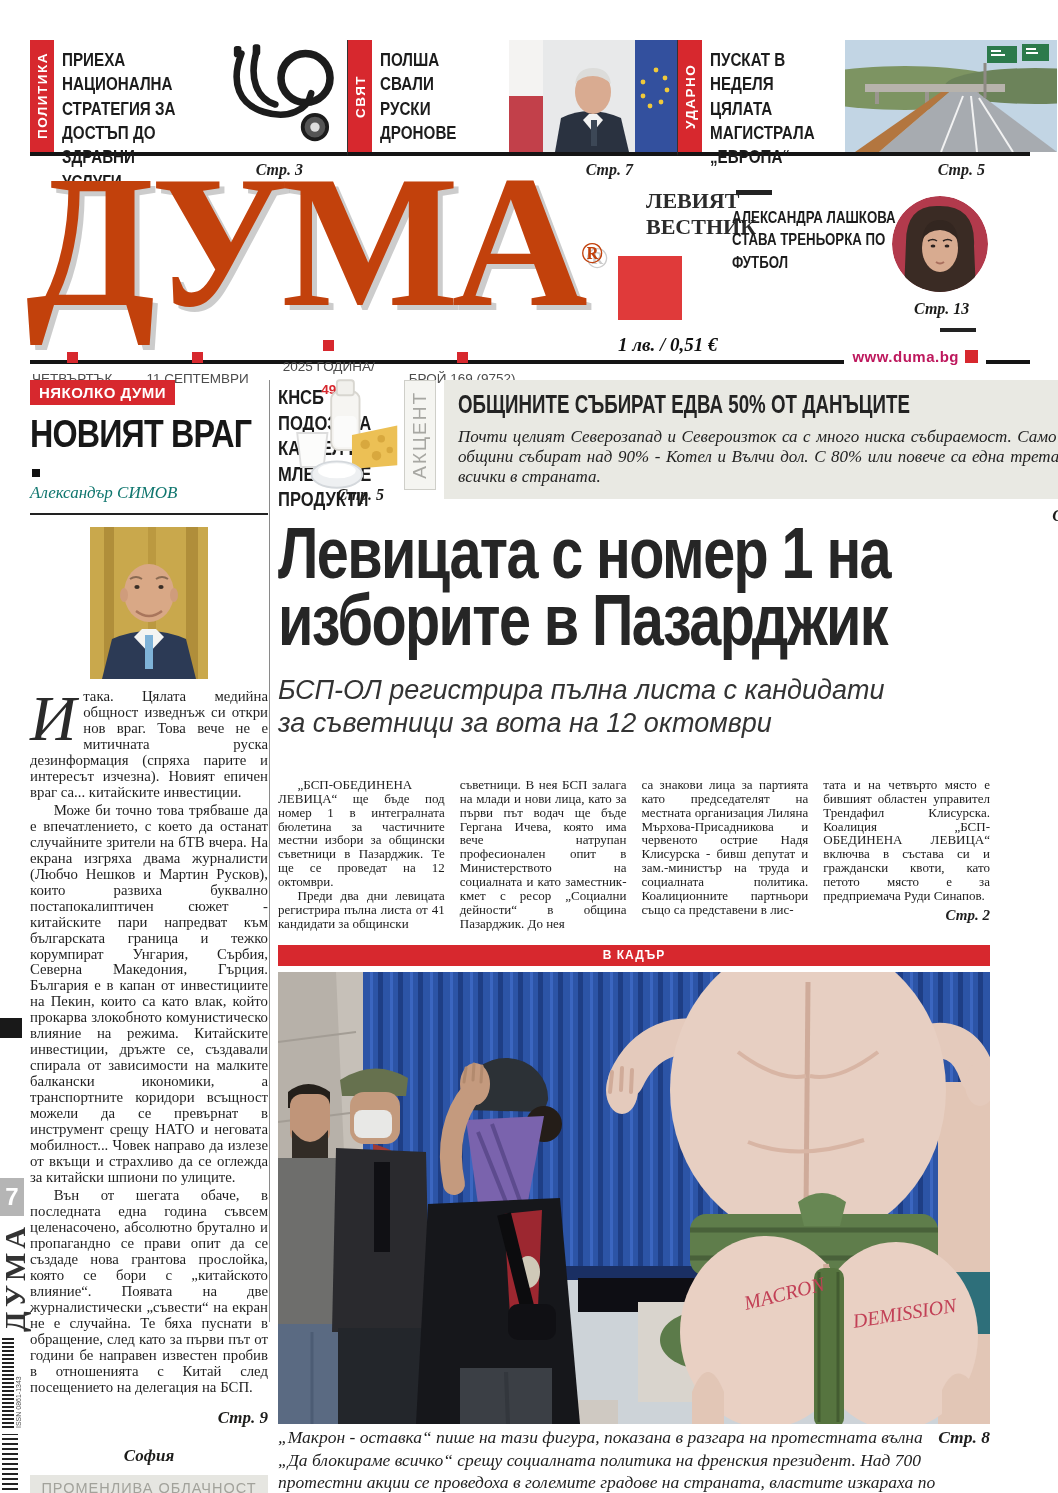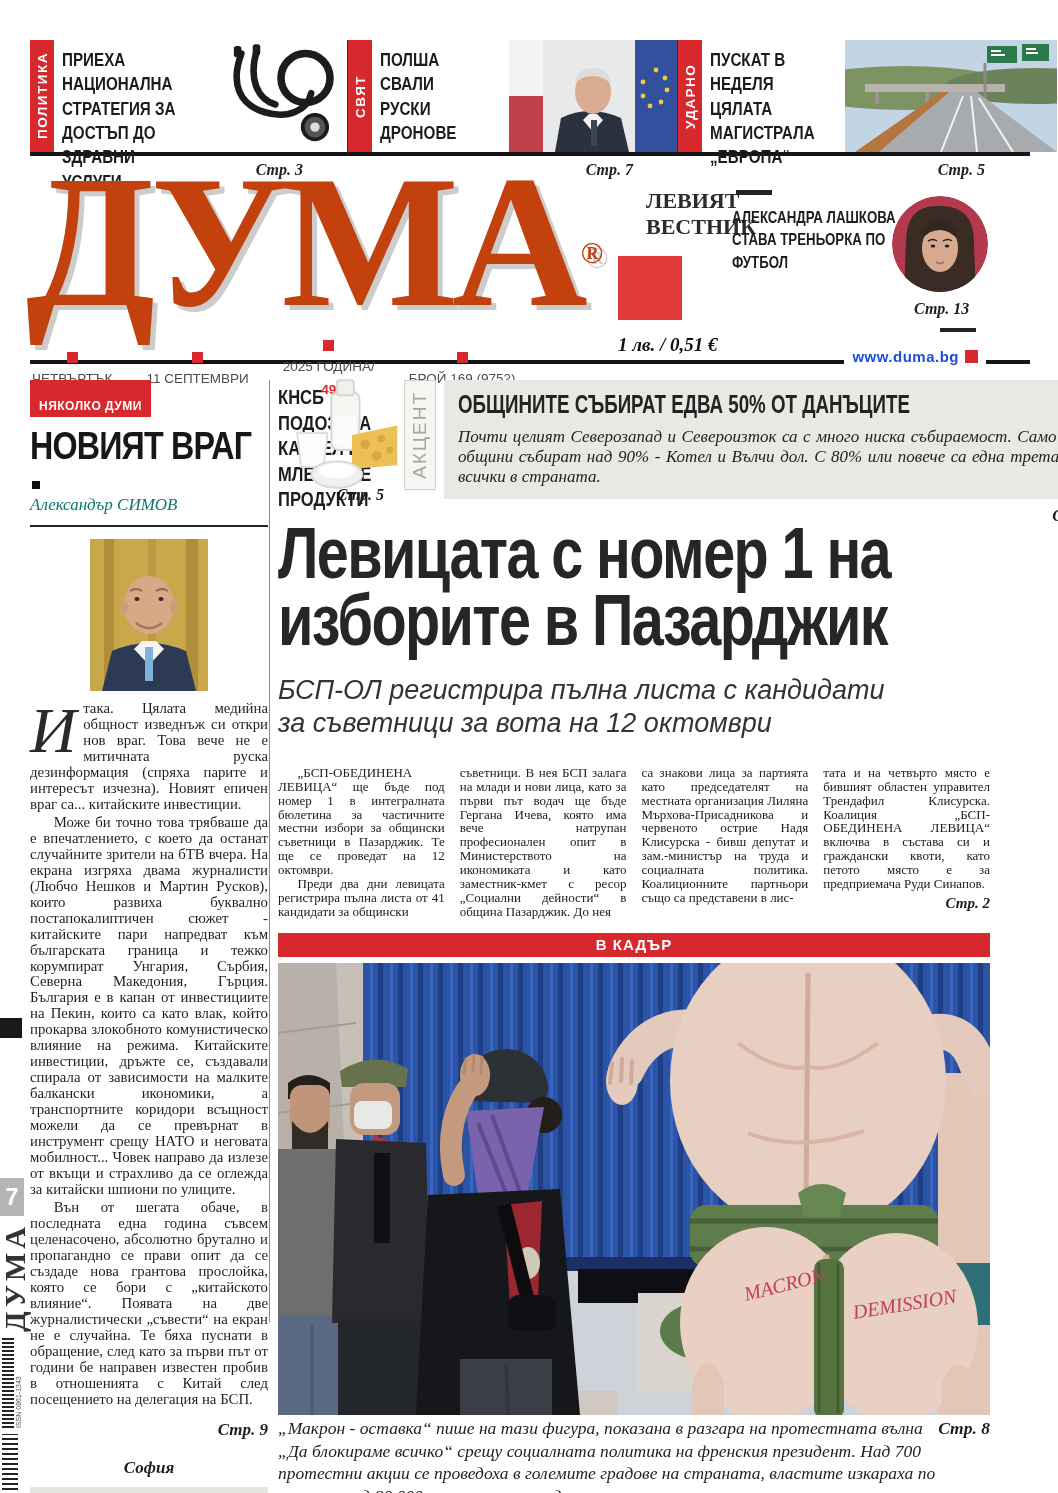--- a/index.html
+++ b/index.html
@@ -33,27 +33,27 @@
   .promo-photo{position:absolute;left:862px;top:14px;width:96px;height:96px;border-radius:50%;overflow:hidden;}
   .promo-page{position:absolute;left:884px;top:118px;font:bold italic 16px "Liberation Serif",serif;}
   .promo-dash2{position:absolute;left:910px;top:146px;width:36px;height:4px;background:#222;}
   .dateline{position:absolute;left:2px;top:158px;display:flex;gap:34px;align-items:center;
         font-size:13.5px;color:#4c4c4c;}
   .dl-item{display:flex;align-items:center;gap:8px;flex-direction:column;}
   .sq{width:11px;height:11px;background:#d7282e;display:inline-block;flex:none;}
   .red{color:#d7282e;font-weight:bold;}
   .price{position:absolute;left:588px;top:152px;font:bold italic 19px "Liberation Serif",serif;color:#111;}
   .site{position:absolute;right:44px;top:166px;background:#fff;padding:0 8px;display:flex;align-items:center;gap:6px;
-        font-weight:bold;font-size:15px;letter-spacing:.5px;color:#1d4ed8;z-index:3;}
+        font-weight:bold;font-size:15px;letter-spacing:.5px;color:#be185d;z-index:3;}
   .site .sq{width:13px;height:13px;}
   
   .left-col{position:absolute;left:30px;top:380px;width:238px;}
   .vrule{position:absolute;left:269px;top:380px;width:1px;height:942px;background:#8a8a8a;}
-  .kicker{display:inline-block;background:#d7282e;color:#fff;font-weight:bold;font-size:12px;
-        letter-spacing:.5px;padding:19px 9px 4px;}
+  .kicker{display:inline-block;background:#d7282e;color:#fff;font-weight:bold;font-size:15px;
+        letter-spacing:.5px;padding:4px 9px 4px;}
   .op-title{margin-top:10px;font-weight:bold;font-size:38px;letter-spacing:-1px;line-height:1;
         transform:scaleX(.85);transform-origin:left center;white-space:nowrap;color:#171717;}
   .op-bullet{width:8px;height:8px;background:#111;margin:16px 0 6px 2px;}
   .op-author{font:italic 17px "Liberation Serif",serif;color:#0f766e;}
   .op-rule{height:2px;background:#222;margin:10px 0 0;}
   .sim-photo{width:118px;height:152px;margin:12px auto 10px;display:block;}
   .op-body{font:14.8px/1.08 "Liberation Serif",serif;text-align:justify;color:#1f1f1f;}
   .op-body p{margin:0 0 2px;text-indent:1.6em;}
   .op-body p.first{text-indent:0;}
   .dropcap{float:left;font:italic 64px/0.74 "Liberation Serif",serif;padding:6px 7px 0 0;color:#2a2a2a;}
@@ -78,27 +78,27 @@
   .akcent{flex:1;}
   .akcent-box{background:#e9e9e3;padding:9px 14px 12px;}
   .akcent-title{font-weight:bold;font-size:26px;white-space:nowrap;transform:scaleX(.72);
         transform-origin:left top;color:#232323;}
   .akcent-text{font:italic 17px/1.18 "Liberation Serif",serif;color:#222;margin-top:7px;text-align:justify;}
   .akcent-page{text-align:right;font:bold italic 16px "Liberation Serif",serif;margin-top:8px;}
   .headline{margin-top:8px;}
   .hl-line{font-weight:bold;font-size:72px;line-height:.93;letter-spacing:-2px;white-space:nowrap;
         transform:scaleX(.8);transform-origin:left center;color:#262626;}
   .deck{margin-top:20px;font-size:27px;line-height:1.22;color:#333;font-style:italic;}
-  .cols{display:flex;gap:15px;margin-top:26px;}
+  .cols{display:flex;gap:15px;margin-top:38px;}
   .col{flex:1;font:13px/1.07 "Liberation Serif",serif;text-align:justify;color:#202020;}
   .col p{margin:0;text-indent:1.5em;}
   .col p.cont{text-indent:0;}
   .col-page{text-align:right;font:bold italic 15px "Liberation Serif",serif;margin-top:4px;}
   .kadr{margin-top:14px;background:#d7282e;color:#fff;text-align:center;font-weight:bold;
-        font-size:15px;letter-spacing:1px;padding:3px 0 4px;}
+        font-size:12px;letter-spacing:1px;padding:3px 0 4px;}
   .photo{margin-top:6px;display:block;width:712px;height:452px;}
   .credit{text-align:right;color:#b7b4b0;font-size:11px;letter-spacing:.5px;margin-top:4px;}
   .caption{font:italic 17.5px/1.3 "Liberation Serif",serif;color:#1e1e1e;margin-top:2px;}
   .caption .cap-page{float:right;font-weight:bold;margin-left:14px;}
   
   .spine-block{position:absolute;left:0;top:1018px;width:22px;height:20px;background:#191919;}
   .spine-tab{position:absolute;left:0;top:1178px;width:24px;height:38px;background:#b5b5b5;color:#fff;
         font-size:24px;font-weight:bold;text-align:center;line-height:38px;}
   .spine-logo{position:absolute;left:-2px;top:1224px;height:108px;writing-mode:vertical-rl;transform:rotate(180deg);
         font:bold 30px "Liberation Serif",serif;letter-spacing:4px;color:#333;}
@@ -333,21 +333,21 @@
       <div>БСП-ОЛ регистрира пълна листа с кандидати</div>
       <div>за съветници за вота на 12 октомври</div>
     </div>
 
     <div class="cols">
       <div class="col">
         <p>„БСП-ОБЕДИНЕНА ЛЕВИЦА“ ще бъде под номер 1 в интегралната бюлетина за частичните местни избори за общински съветници в Пазарджик. Те ще се проведат на 12 октомври.</p>
         <p>Преди два дни левицата регистрира пълна листа от 41 кандидати за общински</p>
       </div>
       <div class="col">
-        <p class="cont">съветници. В нея БСП залага на млади и нови лица, като за първи път водач ще бъде Гергана Ичева, която има вече натрупан професионален опит в Министерството на икономиката и като заместник-кмет с ресор „Социални дейности“ в община Пазарджик. До нея</p>
+        <p class="cont">съветници. В нея БСП залага на млади и нови лица, като за първи път водач ще бъде Гергана Ичева, която има вече натрупан професионален опит в Министерството на социалната и като заместник-кмет с ресор „Социални дейности“ в община Пазарджик. До нея</p>
       </div>
       <div class="col">
         <p class="cont">са знакови лица за партията като председателят на местната организация Лиляна Мърхова-Присадникова и червеното острие Надя Клисурска - бивш депутат и зам.-министър на труда и социалната политика. Коалиционните партньори също са представени в лис-</p>
       </div>
       <div class="col">
         <p class="cont">тата и на четвърто място е бившият областен управител Трендафил Клисурска. Коалиция „БСП-ОБЕДИНЕНА ЛЕВИЦА“ включва в състава си и граждански квоти, като петото място е за предприемача Руди Синапов.</p>
         <div class="col-page">Стр. 2</div>
       </div>
     </div>
 

